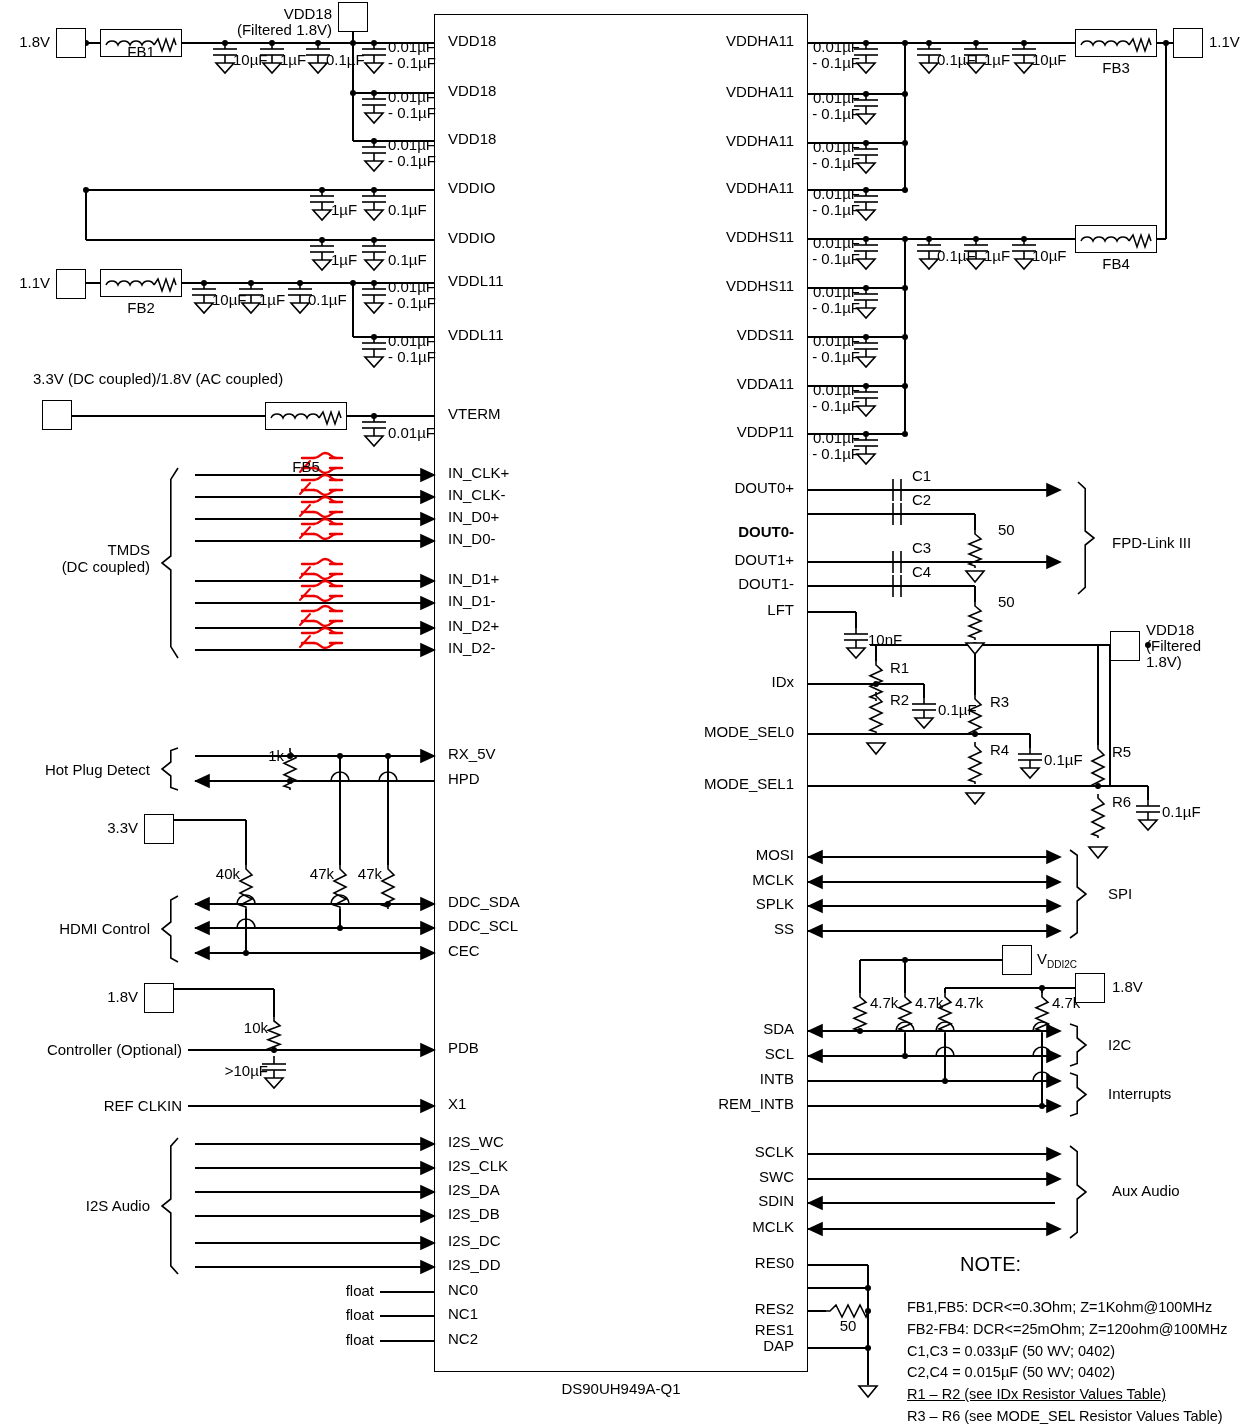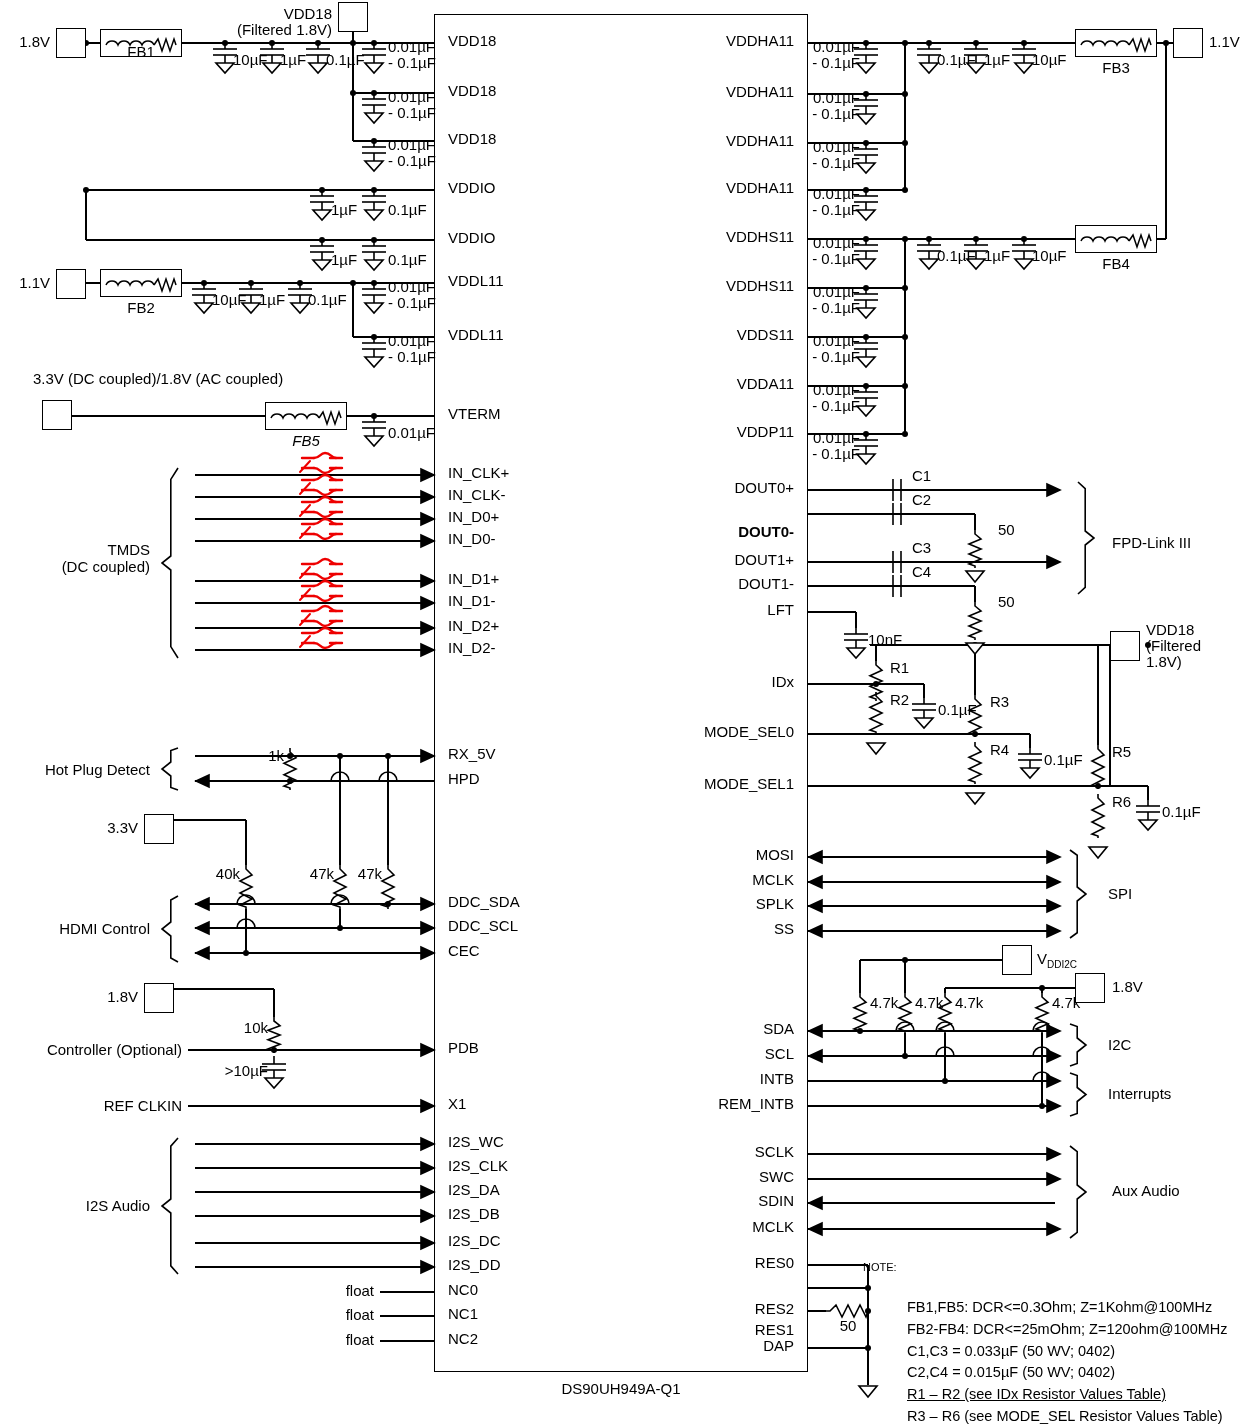--- a/index.html
+++ b/index.html
@@ -927,21 +927,21 @@
       <div class="lbl" style="left: 331px; top: 252px;">1µF</div>
       <div class="lbl" style="left: 388px; top: 252px;">0.1µF</div>
       <div class="lbl c" style="left: 141px; top: 300px;">FB2</div>
       <div class="lbl" style="left: 212px; top: 292px;">10µF</div>
       <div class="lbl" style="left: 259px; top: 292px;">1µF</div>
       <div class="lbl" style="left: 308px; top: 292px;">0.1µF</div>
       <div class="lbl" style="left: 388px; top: 279px;">0.01µF</div>
       <div class="lbl" style="left: 388px; top: 295px;">- 0.1µF</div>
       <div class="lbl" style="left: 388px; top: 333px;">0.01µF</div>
       <div class="lbl" style="left: 388px; top: 349px;">- 0.1µF</div>
-      <div class="lbl c" style="left: 306px; top: 433px; font-style: italic;">FB5</div>
+      <div class="lbl c" style="left: 306px; top: 459px;">FB5</div>
       <div class="lbl" style="left: 388px; top: 425px;">0.01µF</div>
       <div class="lbl r" style="left: 150px; top: 542px;">TMDS</div>
       <div class="lbl r" style="left: 150px; top: 559px;">(DC coupled)</div>
       <div class="lbl r" style="left: 284px; top: 748px;">1k</div>
       <div class="lbl r" style="left: 240px; top: 866px;">40k</div>
       <div class="lbl r" style="left: 334px; top: 866px;">47k</div>
       <div class="lbl r" style="left: 382px; top: 866px;">47k</div>
       <div class="lbl r" style="left: 150px; top: 762px;">Hot Plug Detect</div>
       <div class="lbl r" style="left: 150px; top: 921px;">HDMI Control</div>
       <div class="lbl r" style="left: 268px; top: 1020px;">10k</div>
@@ -1032,21 +1032,21 @@
   <div class="lbl" style="left:1037px;top:951px;"><span>V</span><span class="sub">DDI2C</span></div>
 
   <div class="src" style="left:1075px;top:973px;"></div>
   <div class="lbl" style="left:1112px;top:979px;">1.8V</div>
 
   <div class="src" style="left:1110px;top:631px;"></div>
   <div class="lbl" style="left:1146px;top:622px;">VDD18</div>
   <div class="lbl" style="left:1146px;top:638px;">(Filtered</div>
   <div class="lbl" style="left:1146px;top:654px;">1.8V)</div>
 
-  <div class="lbl" style="left:863px;top:1253px;font-size:11px;margin-top:8px;">NOTE:</div>
+  <div class="lbl" style="left:960px;top:1253px;font-size:20px;">NOTE:</div>
   <div id="note-lines" style="position:absolute;left:907px;top:1297px;">
       <div class="note" style="position: relative;">FB1,FB5: DCR&lt;=0.3Ohm; Z=1Kohm@100MHz</div>
       <div class="note" style="position: relative;">FB2-FB4: DCR&lt;=25mOhm; Z=120ohm@100MHz</div>
       <div class="note" style="position: relative;">C1,C3 = 0.033µF (50 WV; 0402)</div>
       <div class="note" style="position: relative;">C2,C4 = 0.015µF (50 WV; 0402)</div>
       <div class="note" style="position: relative; text-decoration: underline;">R1 – R2 (see IDx Resistor Values Table)</div>
       <div class="note" style="position: relative;">R3 – R6 (see MODE_SEL Resistor Values Table)</div>
     </div>
 
 </div>

